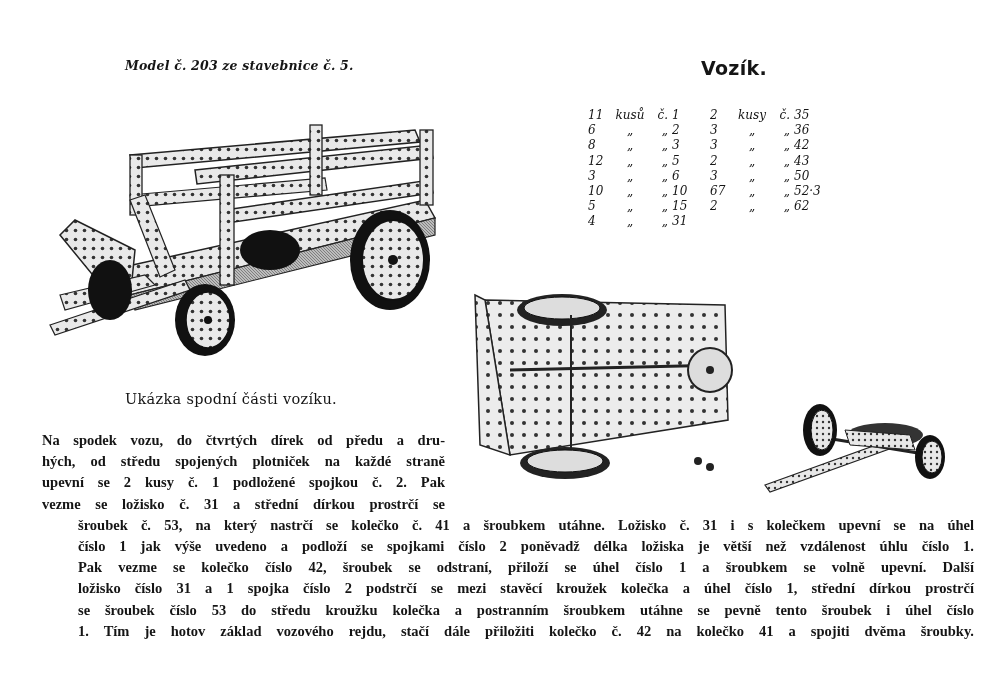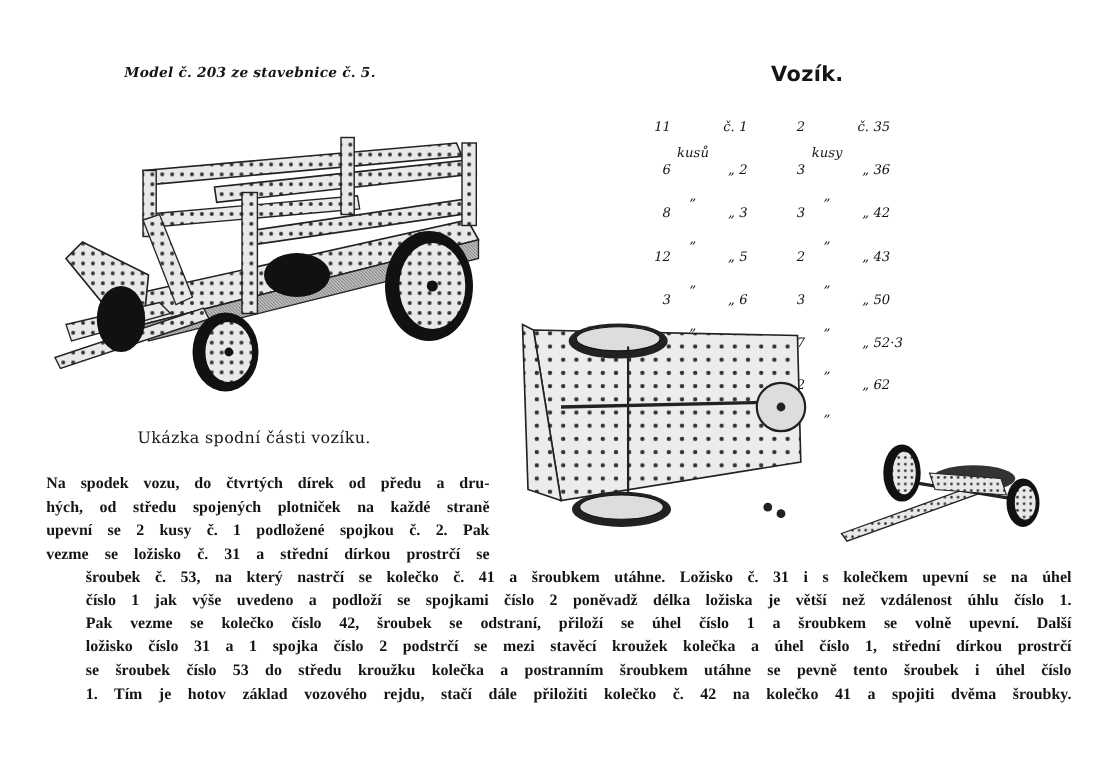--- a/index.html
+++ b/index.html
@@ -1,33 +1,33 @@
 <!DOCTYPE html>
 <html><head>
   <meta charset="utf-8">
   <style>
     html, body { margin: 0; padding: 0; }
     body {
       width: 1000px; height: 700px; background: #ffffff; position: relative; overflow: hidden;
       font-family: "DejaVu Serif", serif; color: #151515;
     }
     .model-line {
-      position: absolute; left: 113px; top: 58px; font-style: italic; font-weight: bold;
+      position: absolute; left: 125px; top: 58px; font-style: italic; font-weight: bold;
       font-size: 12.5px; font-family: "DejaVu Serif", serif; letter-spacing: 0.2px;
     }
     .title {
       position: absolute; left: 701px; top: 57px; font-family: "DejaVu Sans", sans-serif;
       font-weight: bold; font-size: 19px; letter-spacing: 0.3px;
     }
     .parts { position: absolute; top: 108px; font-style: italic; font-size: 12px; line-height: 15.2px; font-family: "DejaVu Serif", serif; }
     .parts.left { left: 588px; }
     .parts.right { left: 710px; }
     .prow { display: flex; white-space: nowrap; }
-    .prow .cnt { width: 22px; text-align: right; }
-    .prow .unit { width: 40px; text-align: center; margin-top: 24px; }
+    .prow .cnt { width: 22px; }
+    .prow .unit { width: 40px; text-align: center; }
     .prow .no { width: 18px; text-align: right; }
     .prow .num { width: 30px; text-align: left; padding-left: 4px; }
     .caption {
       position: absolute; left: 125px; top: 391px; font-size: 14.5px; font-family: "DejaVu Serif", serif;
       letter-spacing: 0.3px;
     }
     .para { position: absolute; left: 42px; top: 430px; font-size: 14.5px; line-height: 21.2px; font-family: "Liberation Serif", serif; font-weight: bold; }
     .para .line { white-space: nowrap; display: block; }
     .para .narrow { width: 403px; text-align: justify; text-align-last: justify; }
     .para .wide { width: 896px; text-align: justify; text-align-last: justify; margin-left: 36px; }

